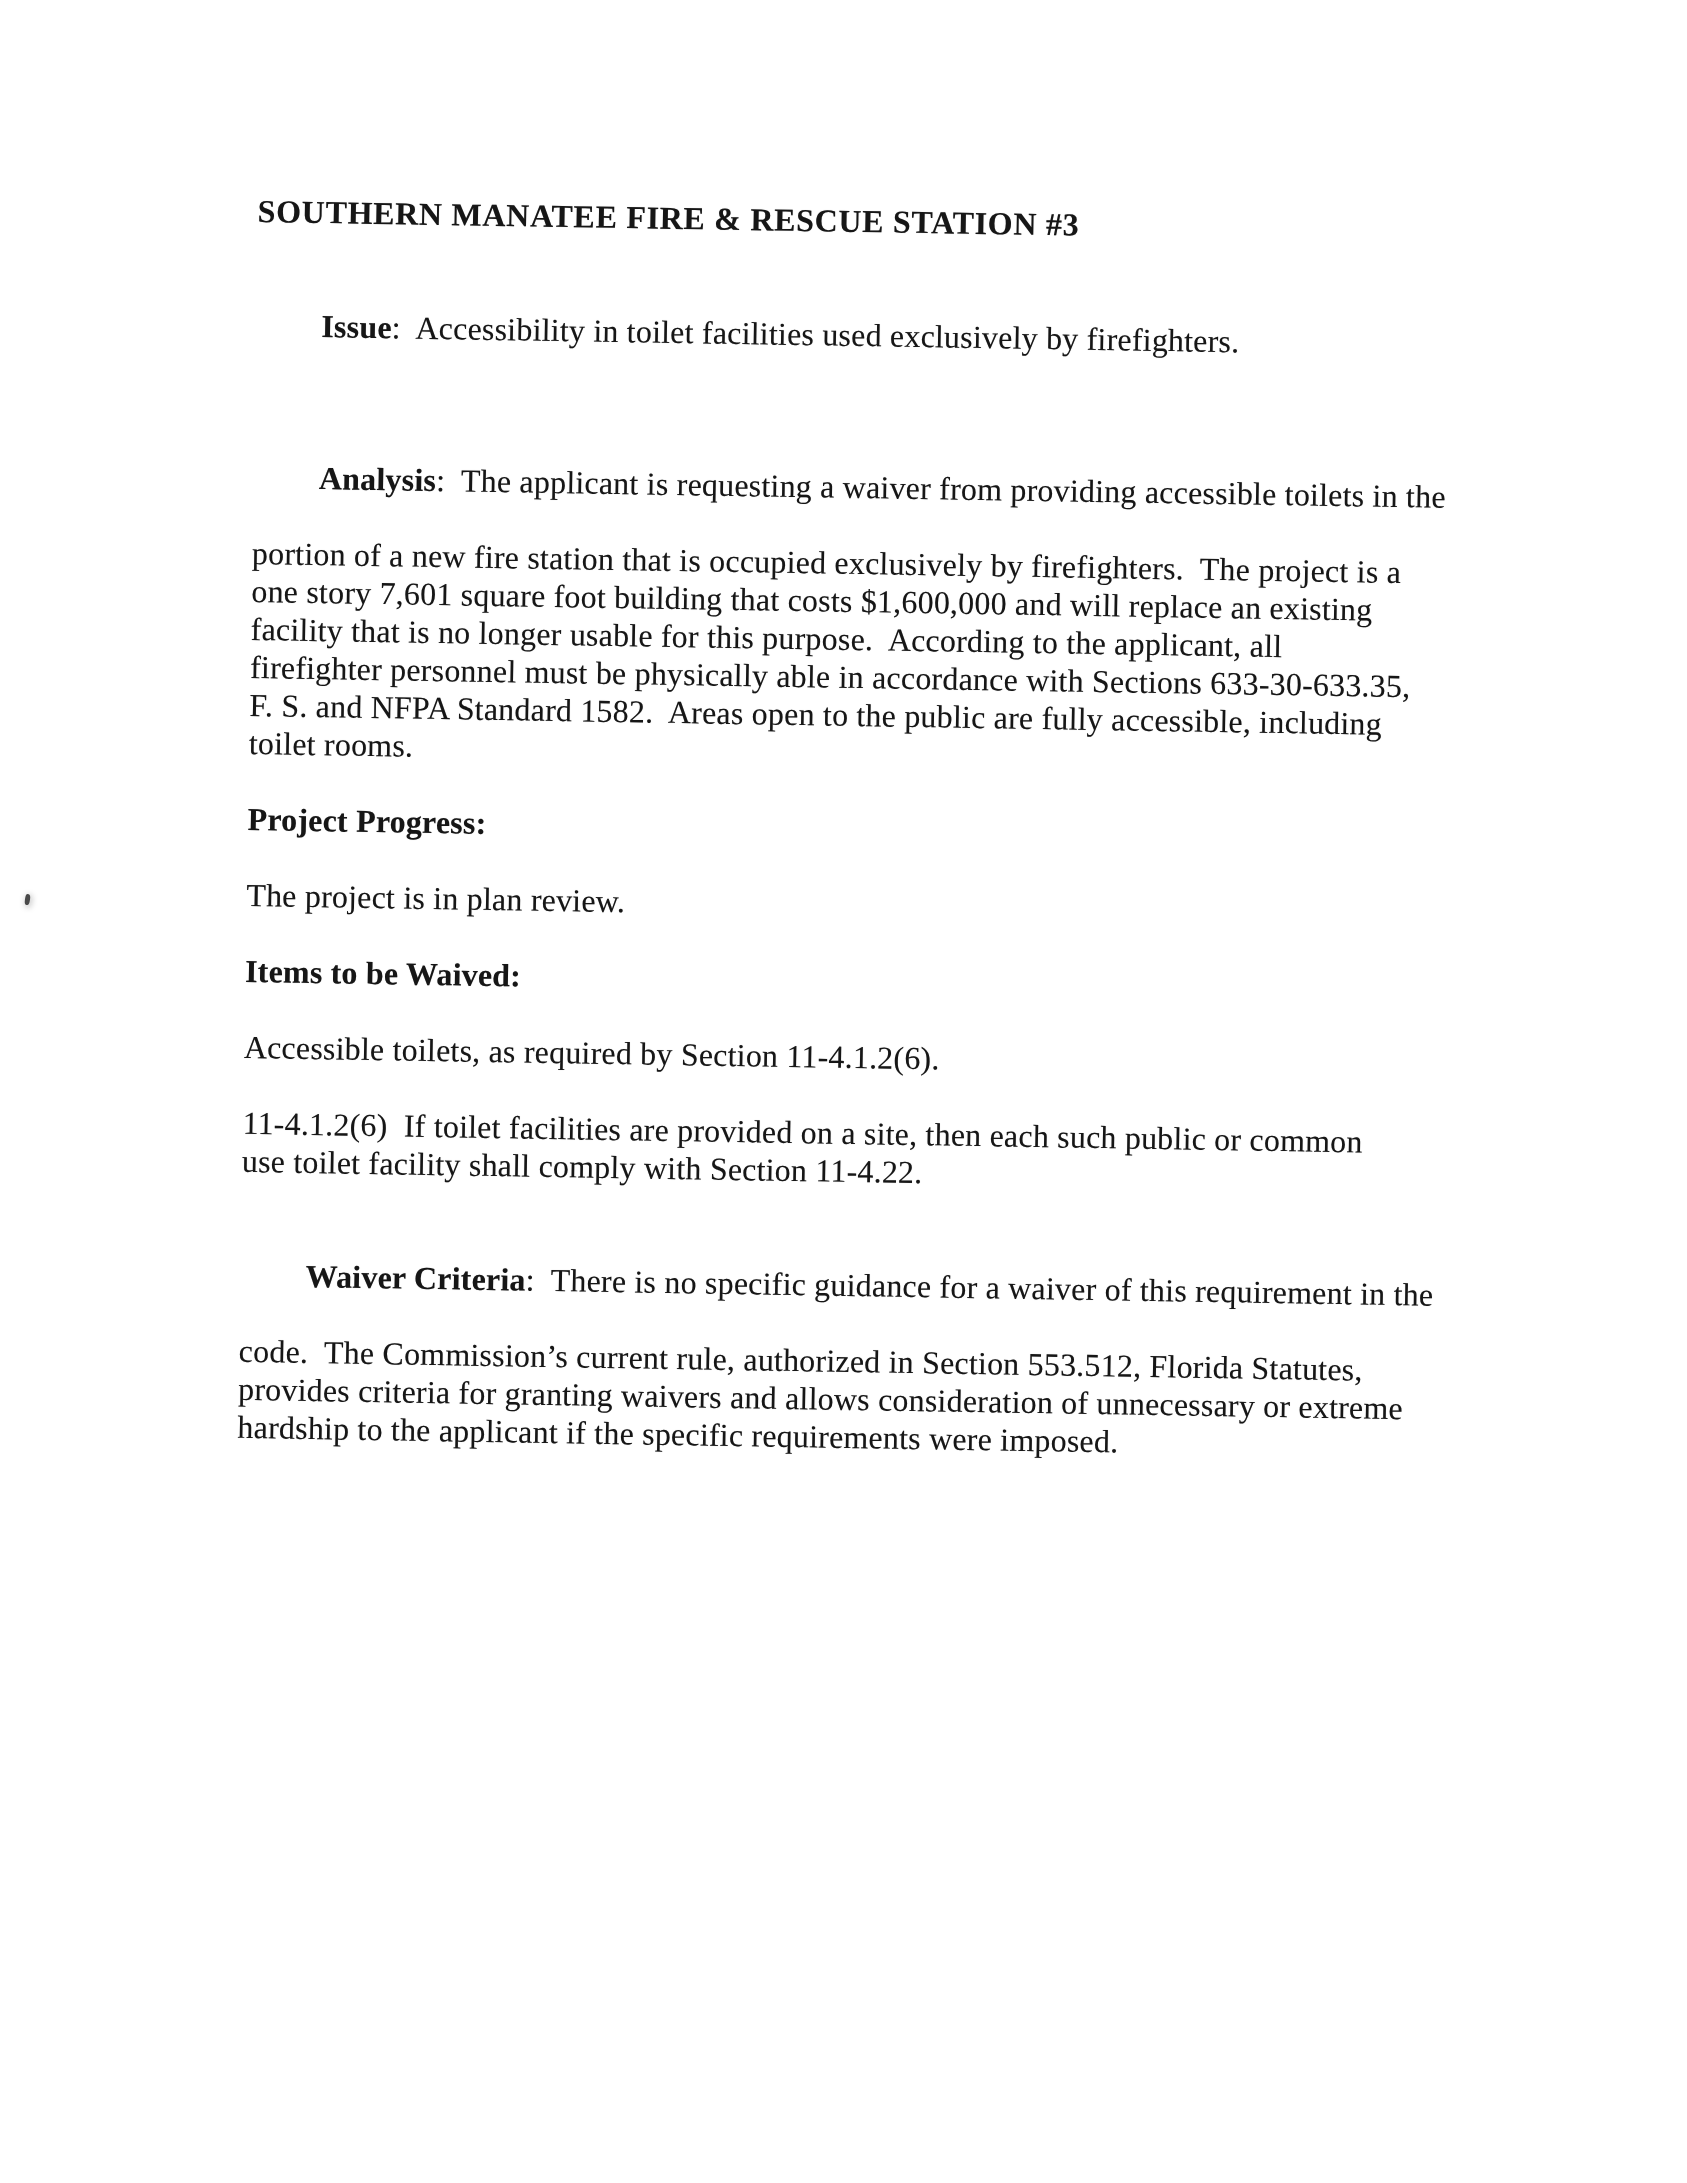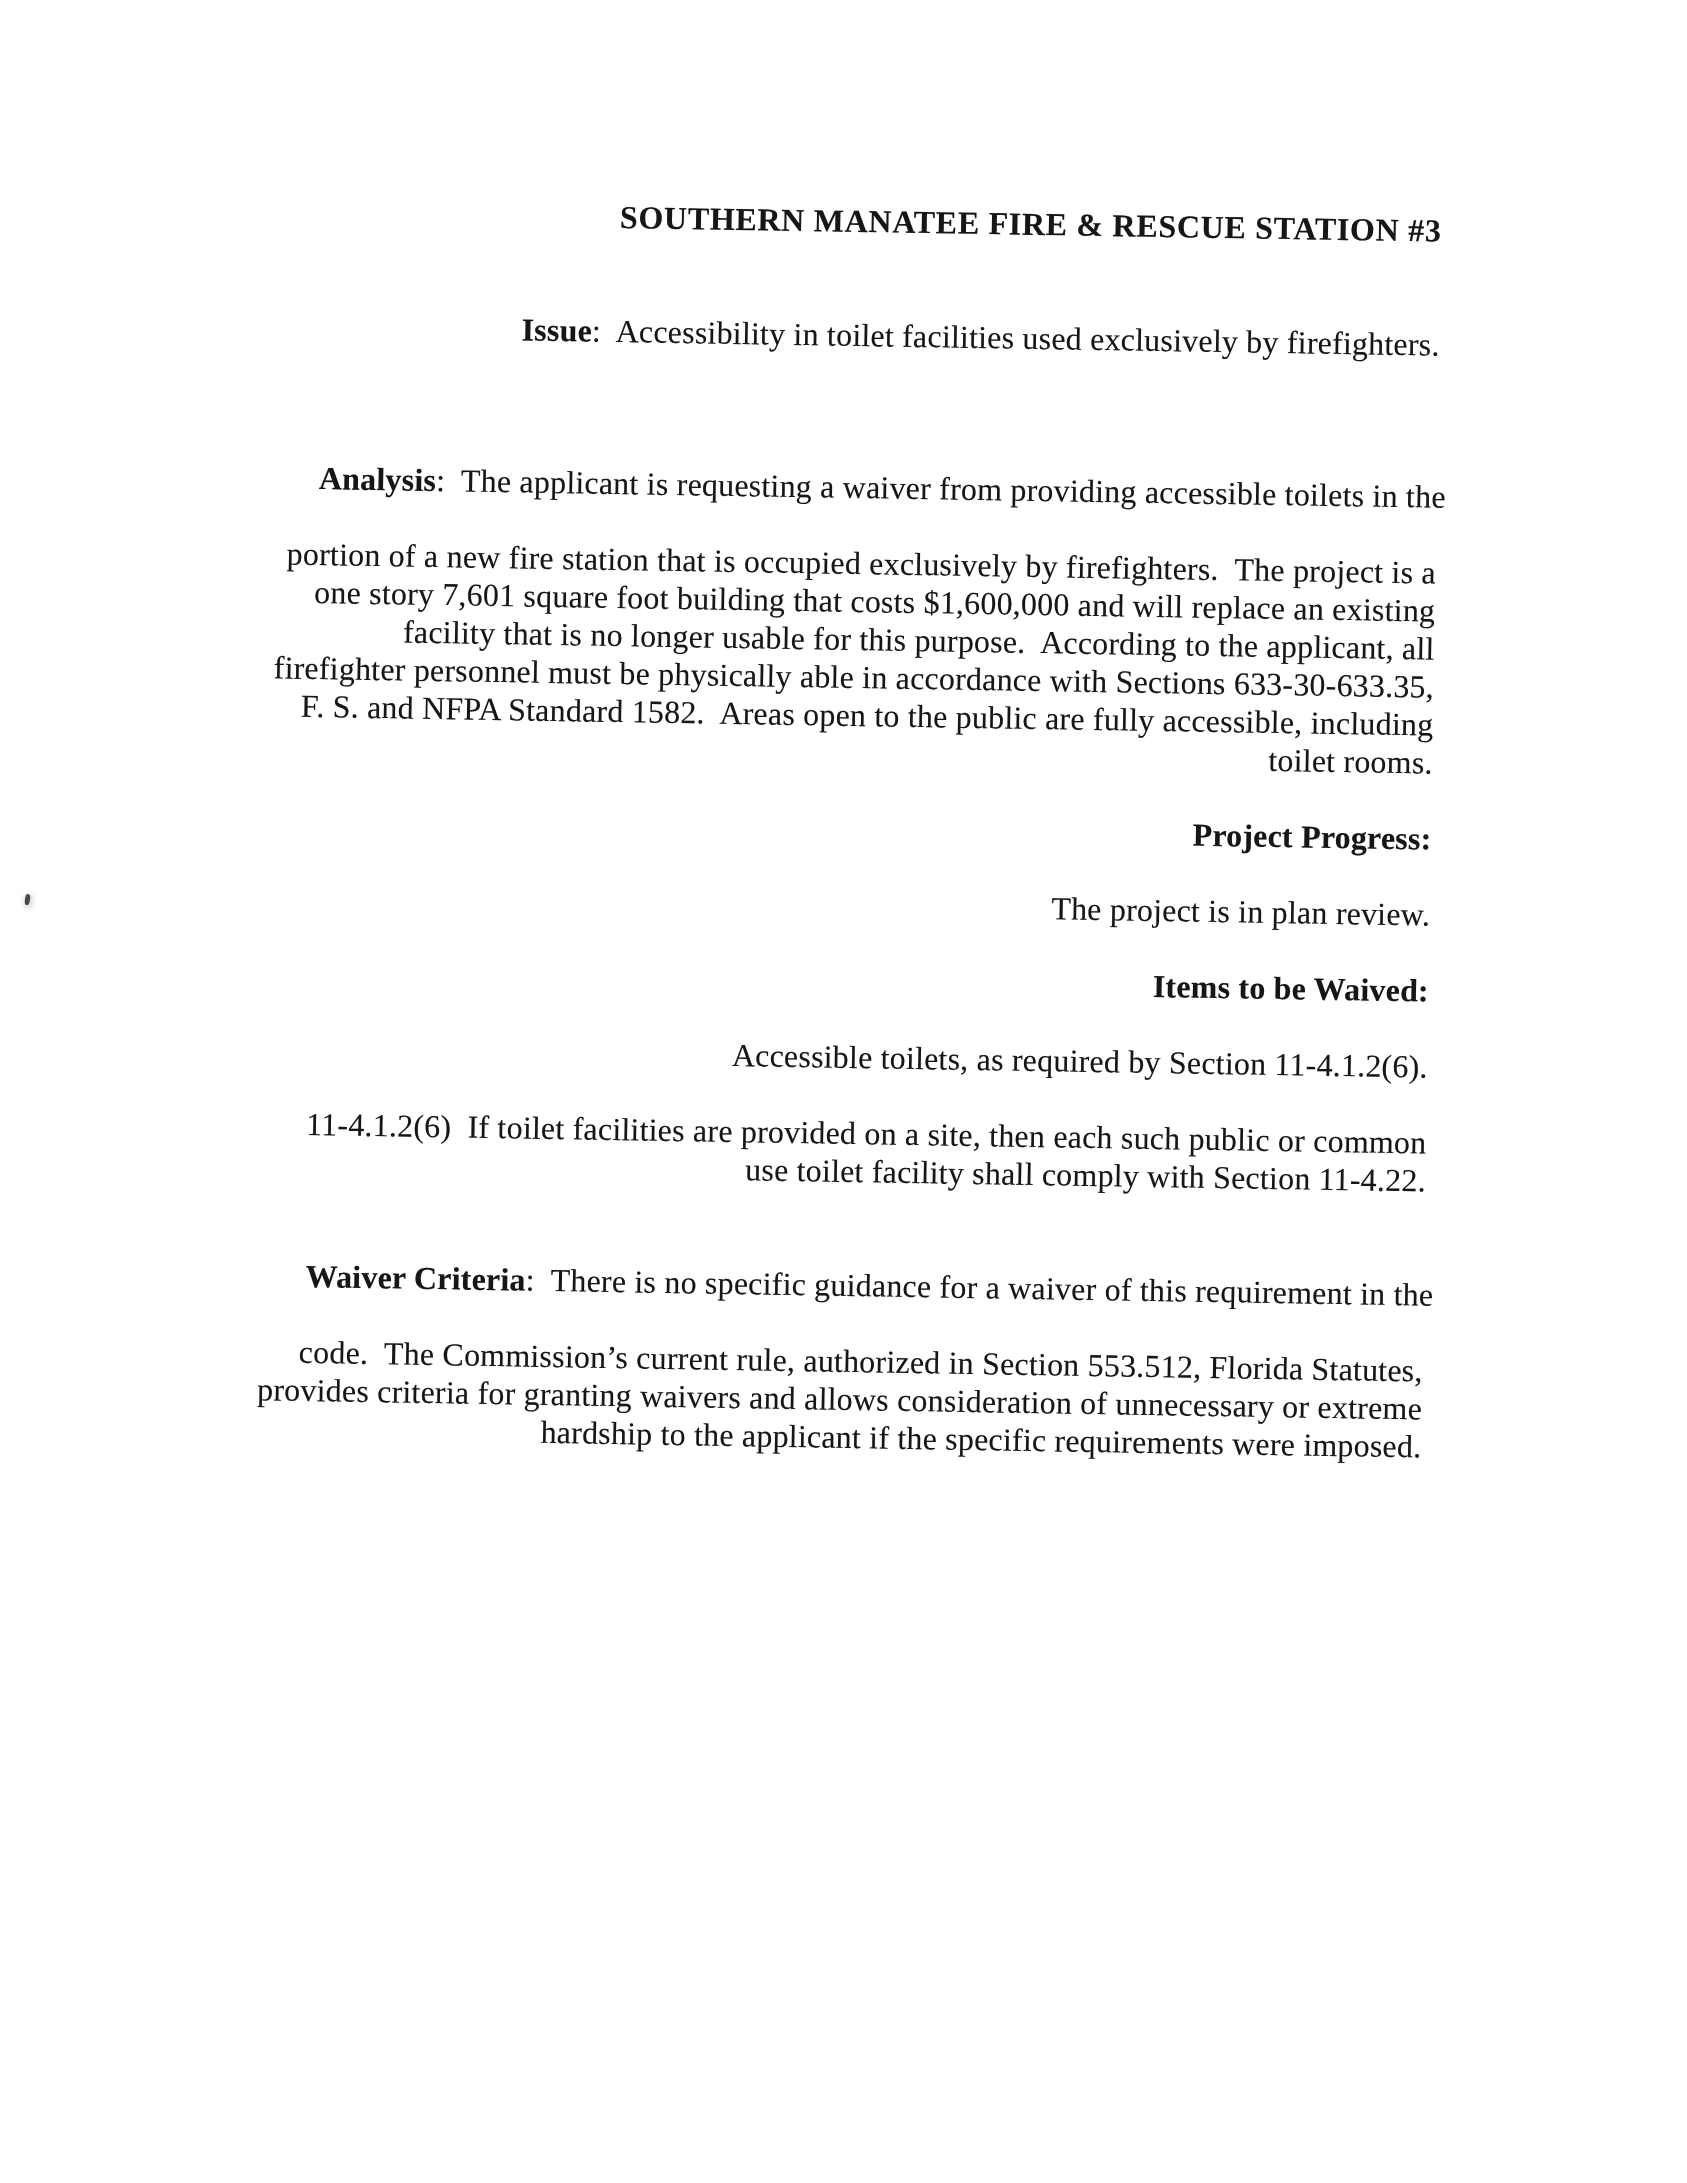--- a/index.html
+++ b/index.html
@@ -8,21 +8,20 @@
     background: #ffffff;
   }
   .sheet {
     position: relative;
     width: 1687px;
     height: 2183px;
     background: #ffffff;
     overflow: hidden;
     font-family: "Liberation Serif", "DejaVu Serif", serif;
     color: #161616;
-    text-align: right;
   }
   .content {
     position: absolute;
     left: 258px;
     top: 192px;
     width: 1184px;
     transform: rotate(0.95deg);
     transform-origin: 0 0;
     font-size: 32px;
     line-height: 38px;

